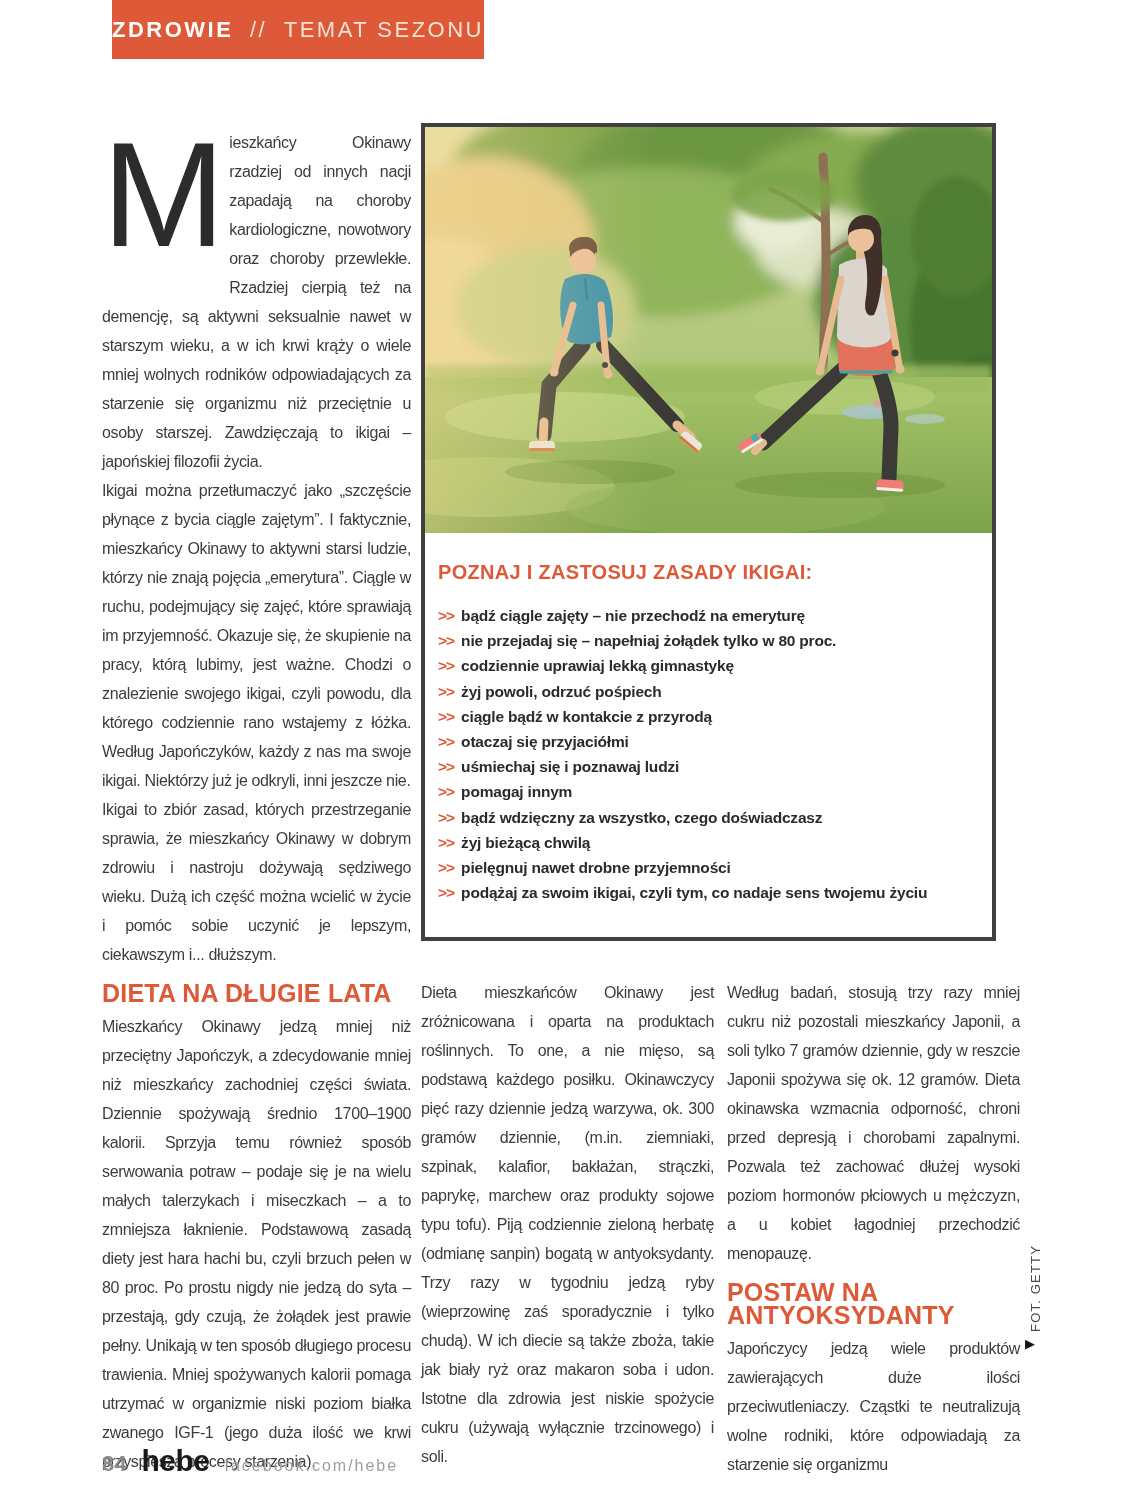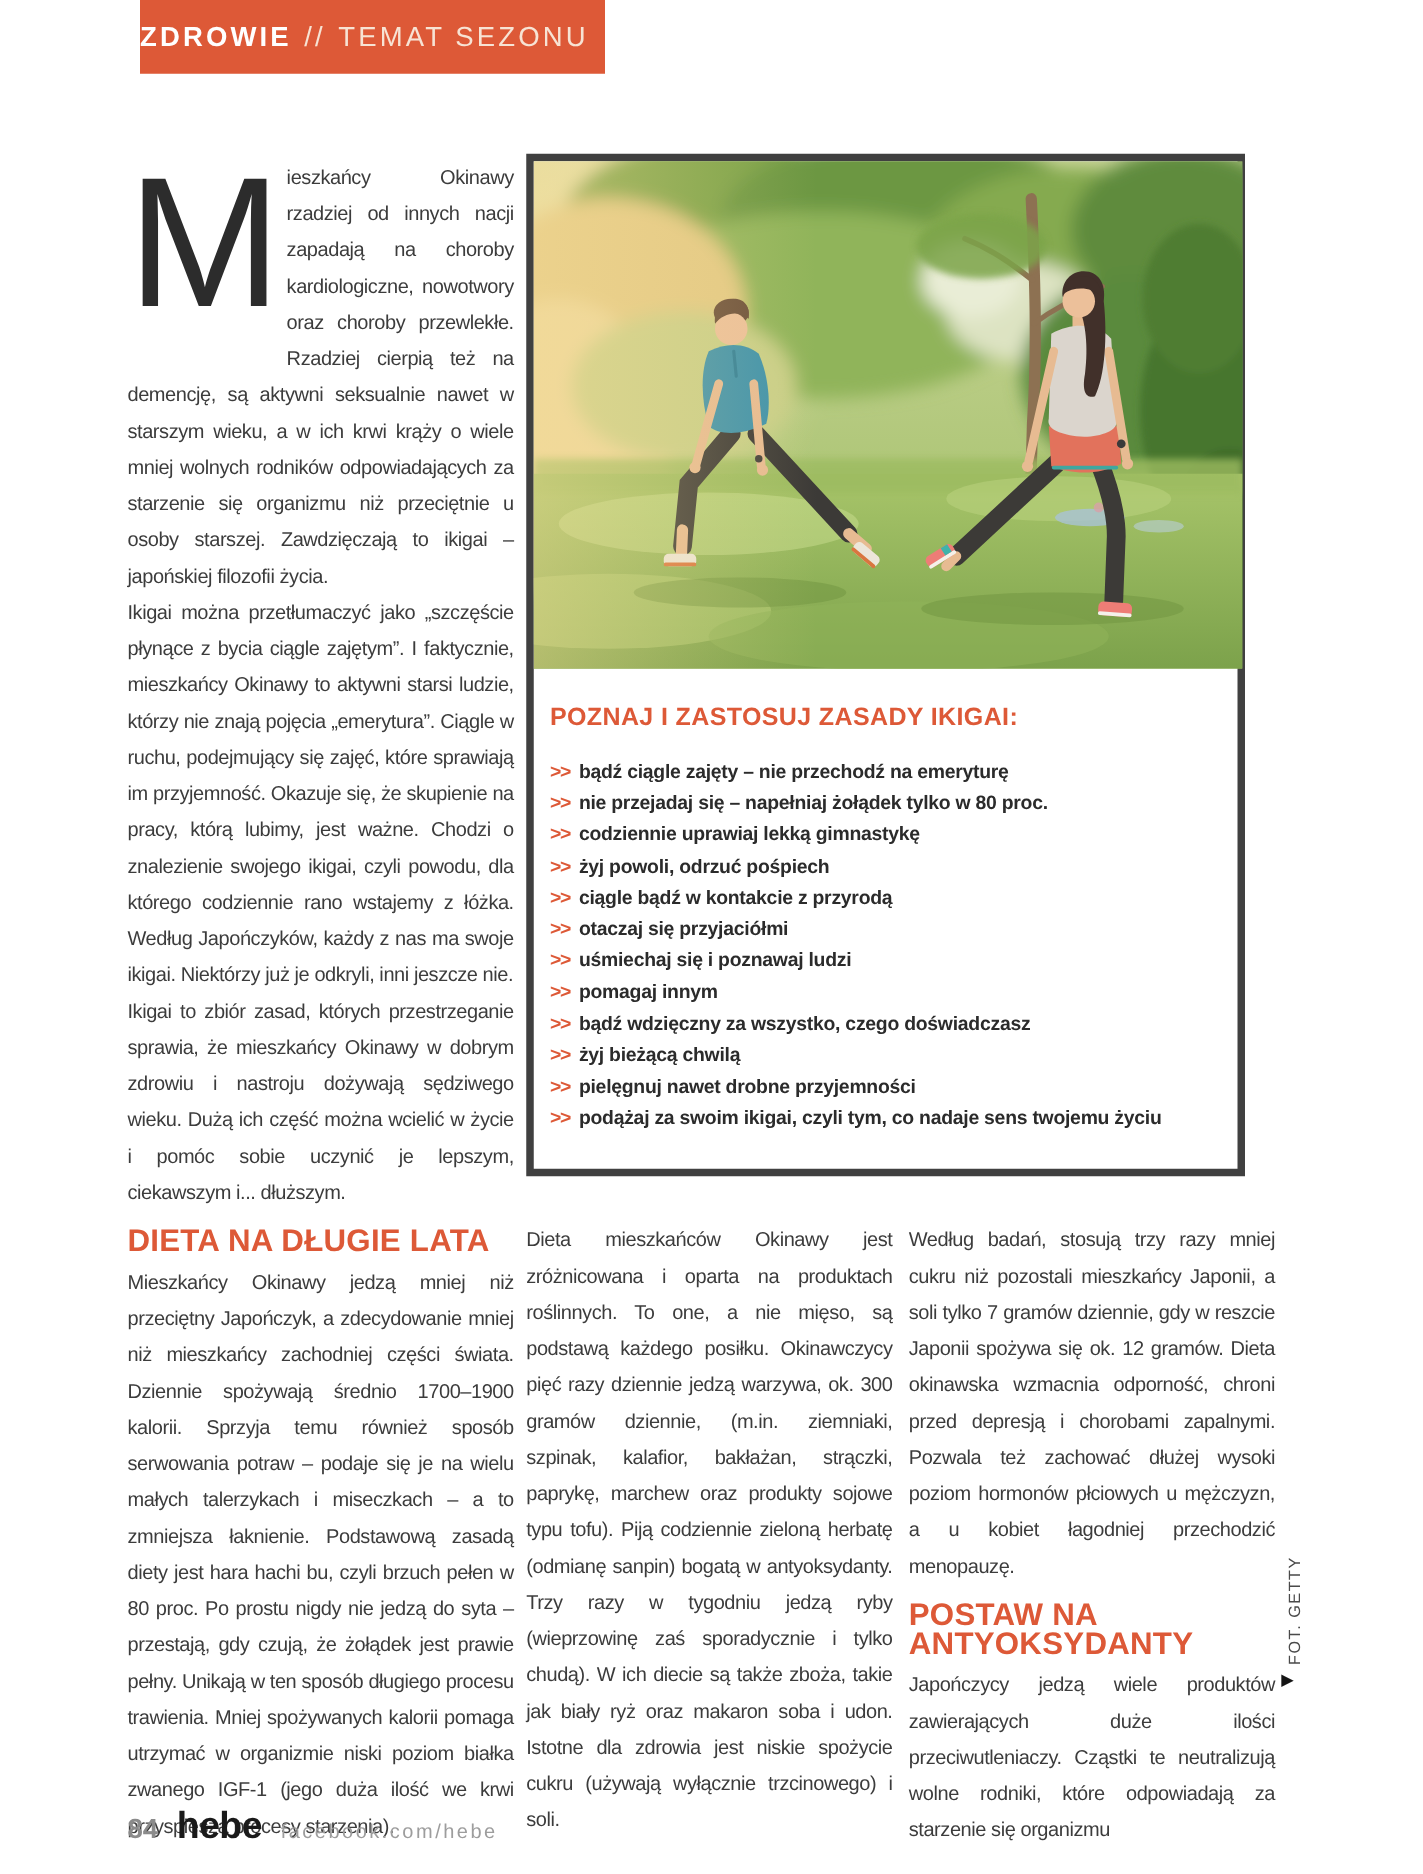--- a/index.html
+++ b/index.html
@@ -3,21 +3,21 @@
 <meta charset="utf-8">
 <style>
   html,body{margin:0;padding:0;}
   body{
     width:1138px;height:1499px;position:relative;background:#ffffff;
     font-family:"Liberation Sans", sans-serif;color:#3c3c3c;overflow:hidden;
   }
   
   .banner{
     position:absolute;left:112px;top:0;width:372px;height:59px;
-    background:#DD5937;display:flex;align-items:center;justify-content:flex-start;
+    background:#DD5937;display:flex;align-items:center;justify-content:space-between;
     gap:10px;letter-spacing:2.5px;font-size:22px;
   }
   .banner .b-strong{color:#ffffff;font-weight:bold;}
   .banner .b-light{color:#f7e3d4;font-weight:normal;}
   
   .col-left{
     position:absolute;left:102px;top:128px;width:309px;
   }
   .body-text{
     font-size:16px;line-height:29px;letter-spacing:-0.35px;
@@ -27,21 +27,21 @@
     float:left;font-size:148px;line-height:122px;height:134px;
     margin:6px 8px 6px 0;color:#2c2c2c;font-weight:normal;letter-spacing:-4px;
   }
   .section-h{
     color:#DD5937;font-weight:bold;font-size:25px;line-height:23px;
     margin:13px 0 7px 0;letter-spacing:0.2px;
   }
   
   .ikigai-box{
     position:absolute;left:421px;top:123px;width:575px;height:818px;
-    border:6px solid #404040;box-sizing:border-box;background:#ffffff;
+    border:4px solid #404040;box-sizing:border-box;background:#ffffff;
   }
   .photo{display:block;width:567px;height:406px;}
   .box-title{
     color:#DD5937;font-weight:bold;font-size:20px;line-height:26px;
     margin:26px 13px 0 13px;letter-spacing:0.3px;
   }
   .rules{list-style:none;margin:18px 13px 0 13px;padding:0;}
   .rules li{
     font-size:15.5px;line-height:25.2px;font-weight:bold;color:#2b2b2b;
     letter-spacing:-0.2px;white-space:nowrap;

